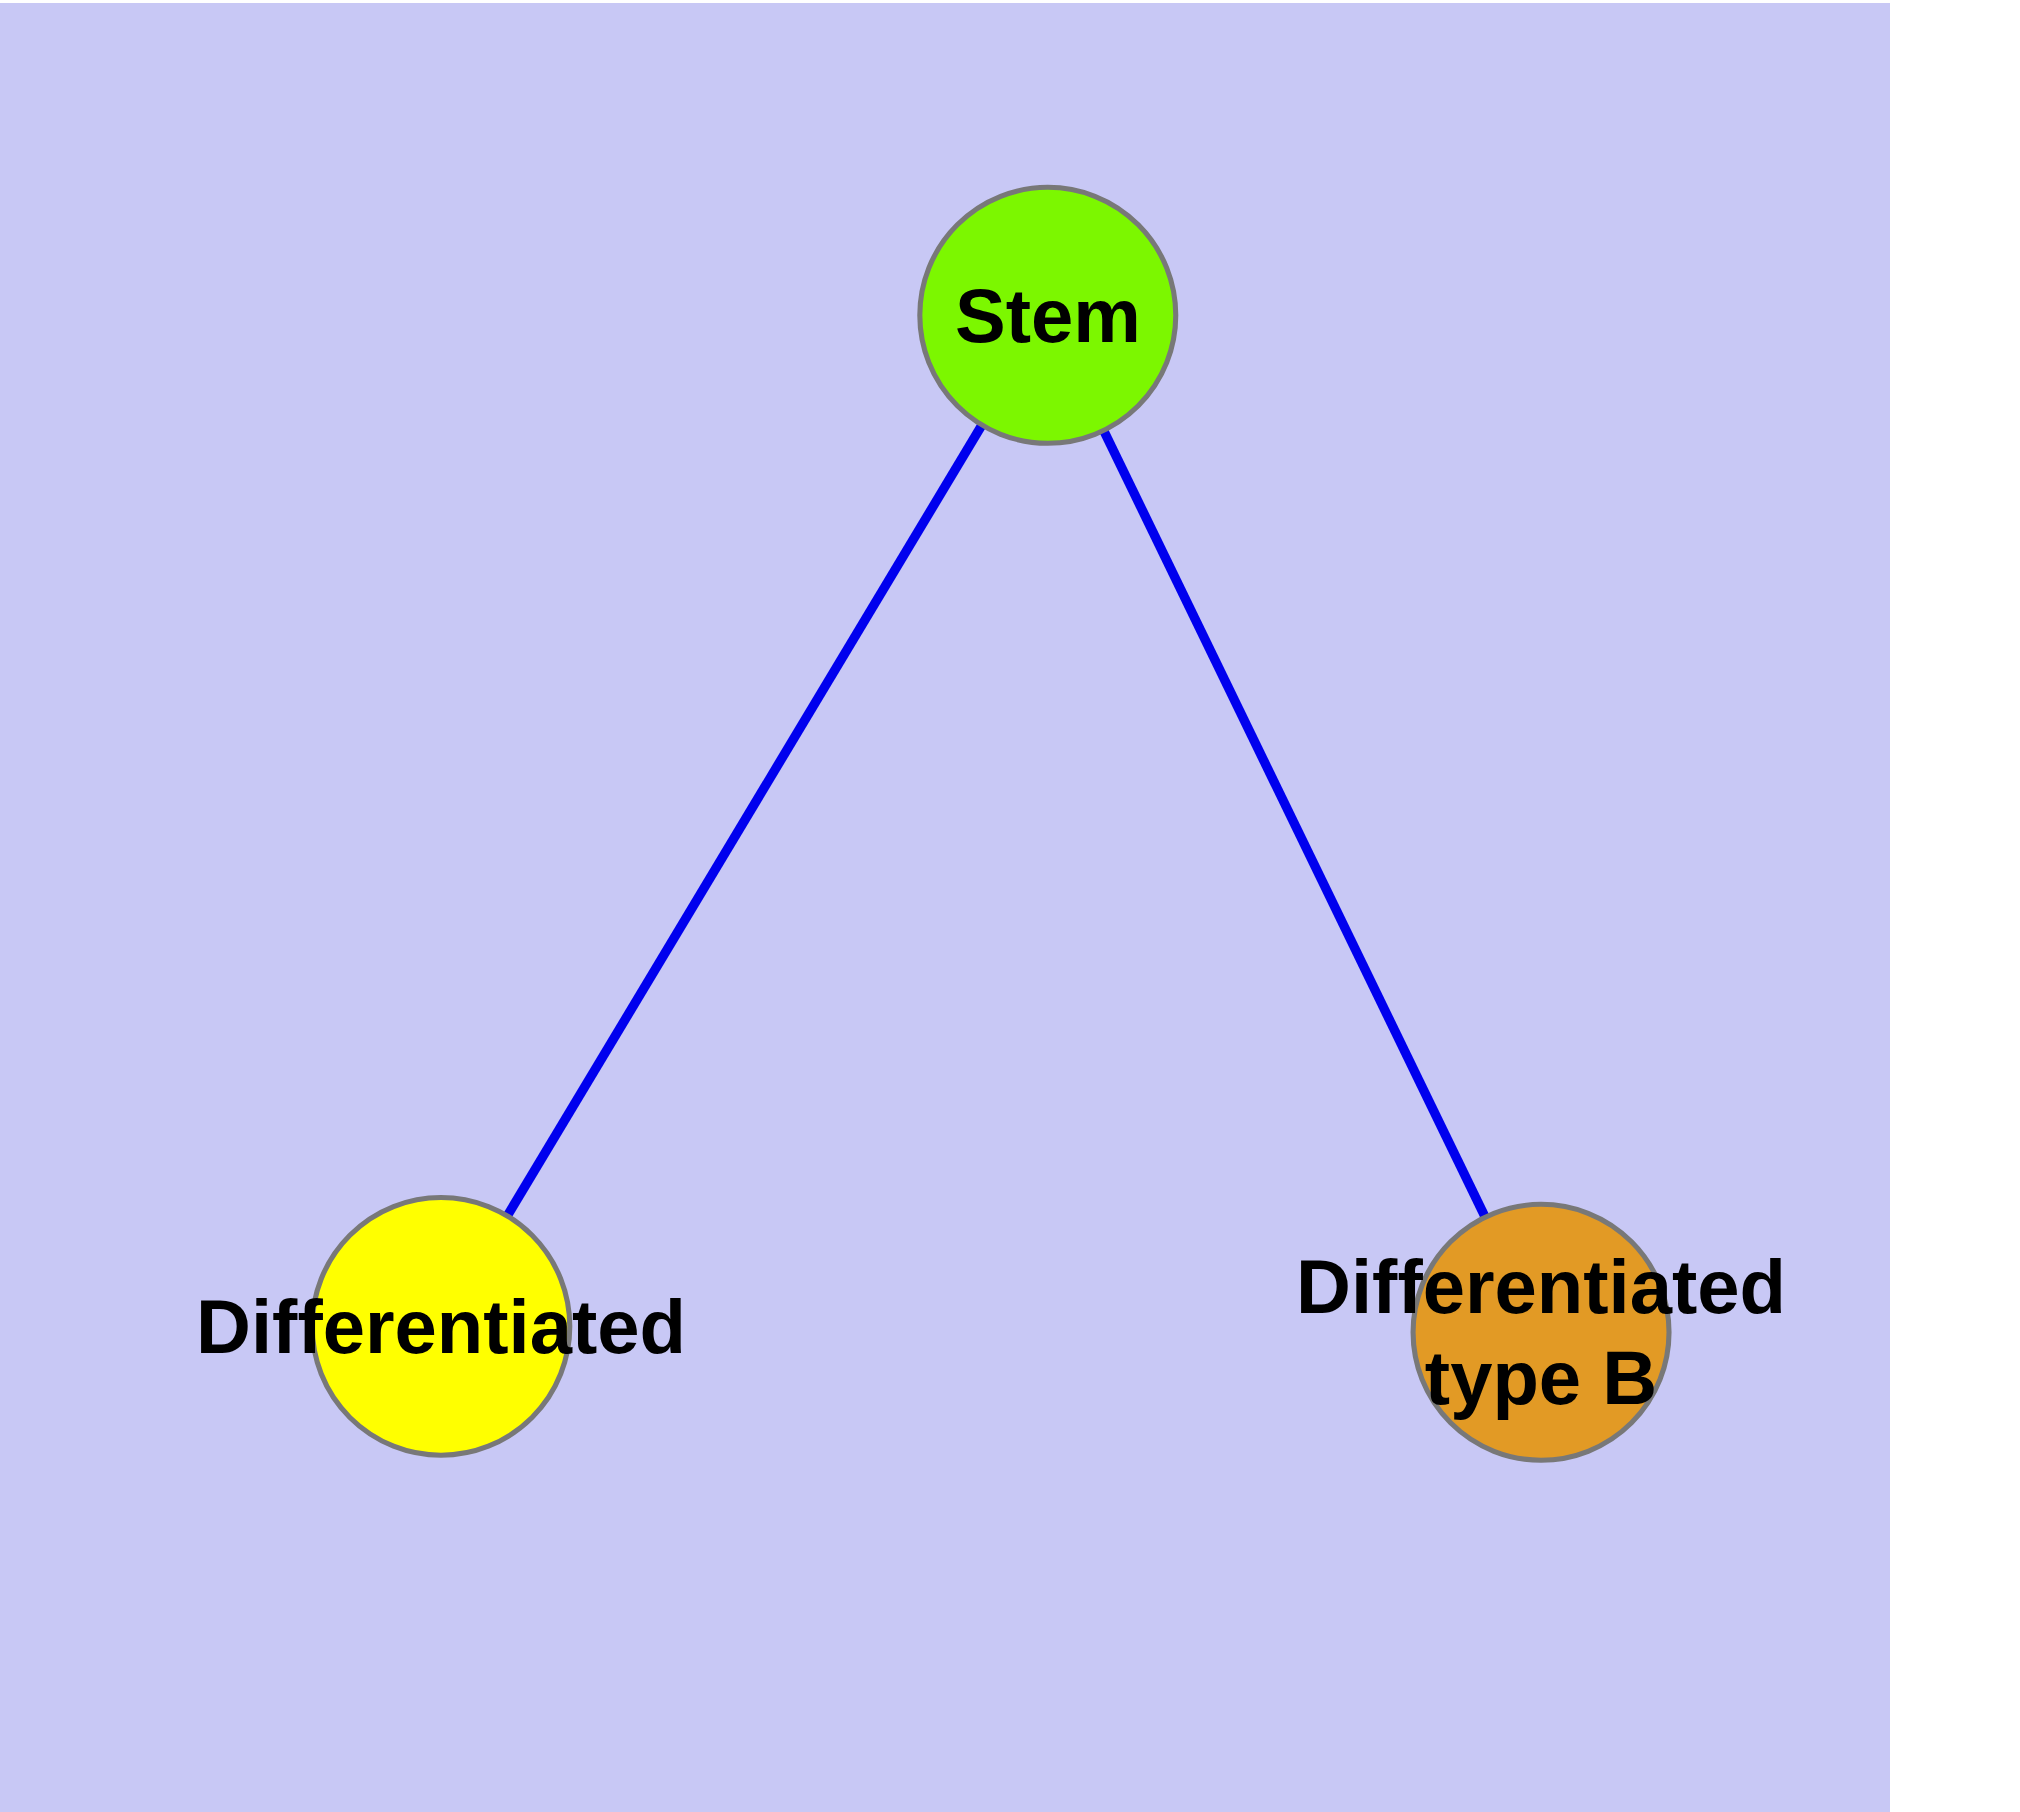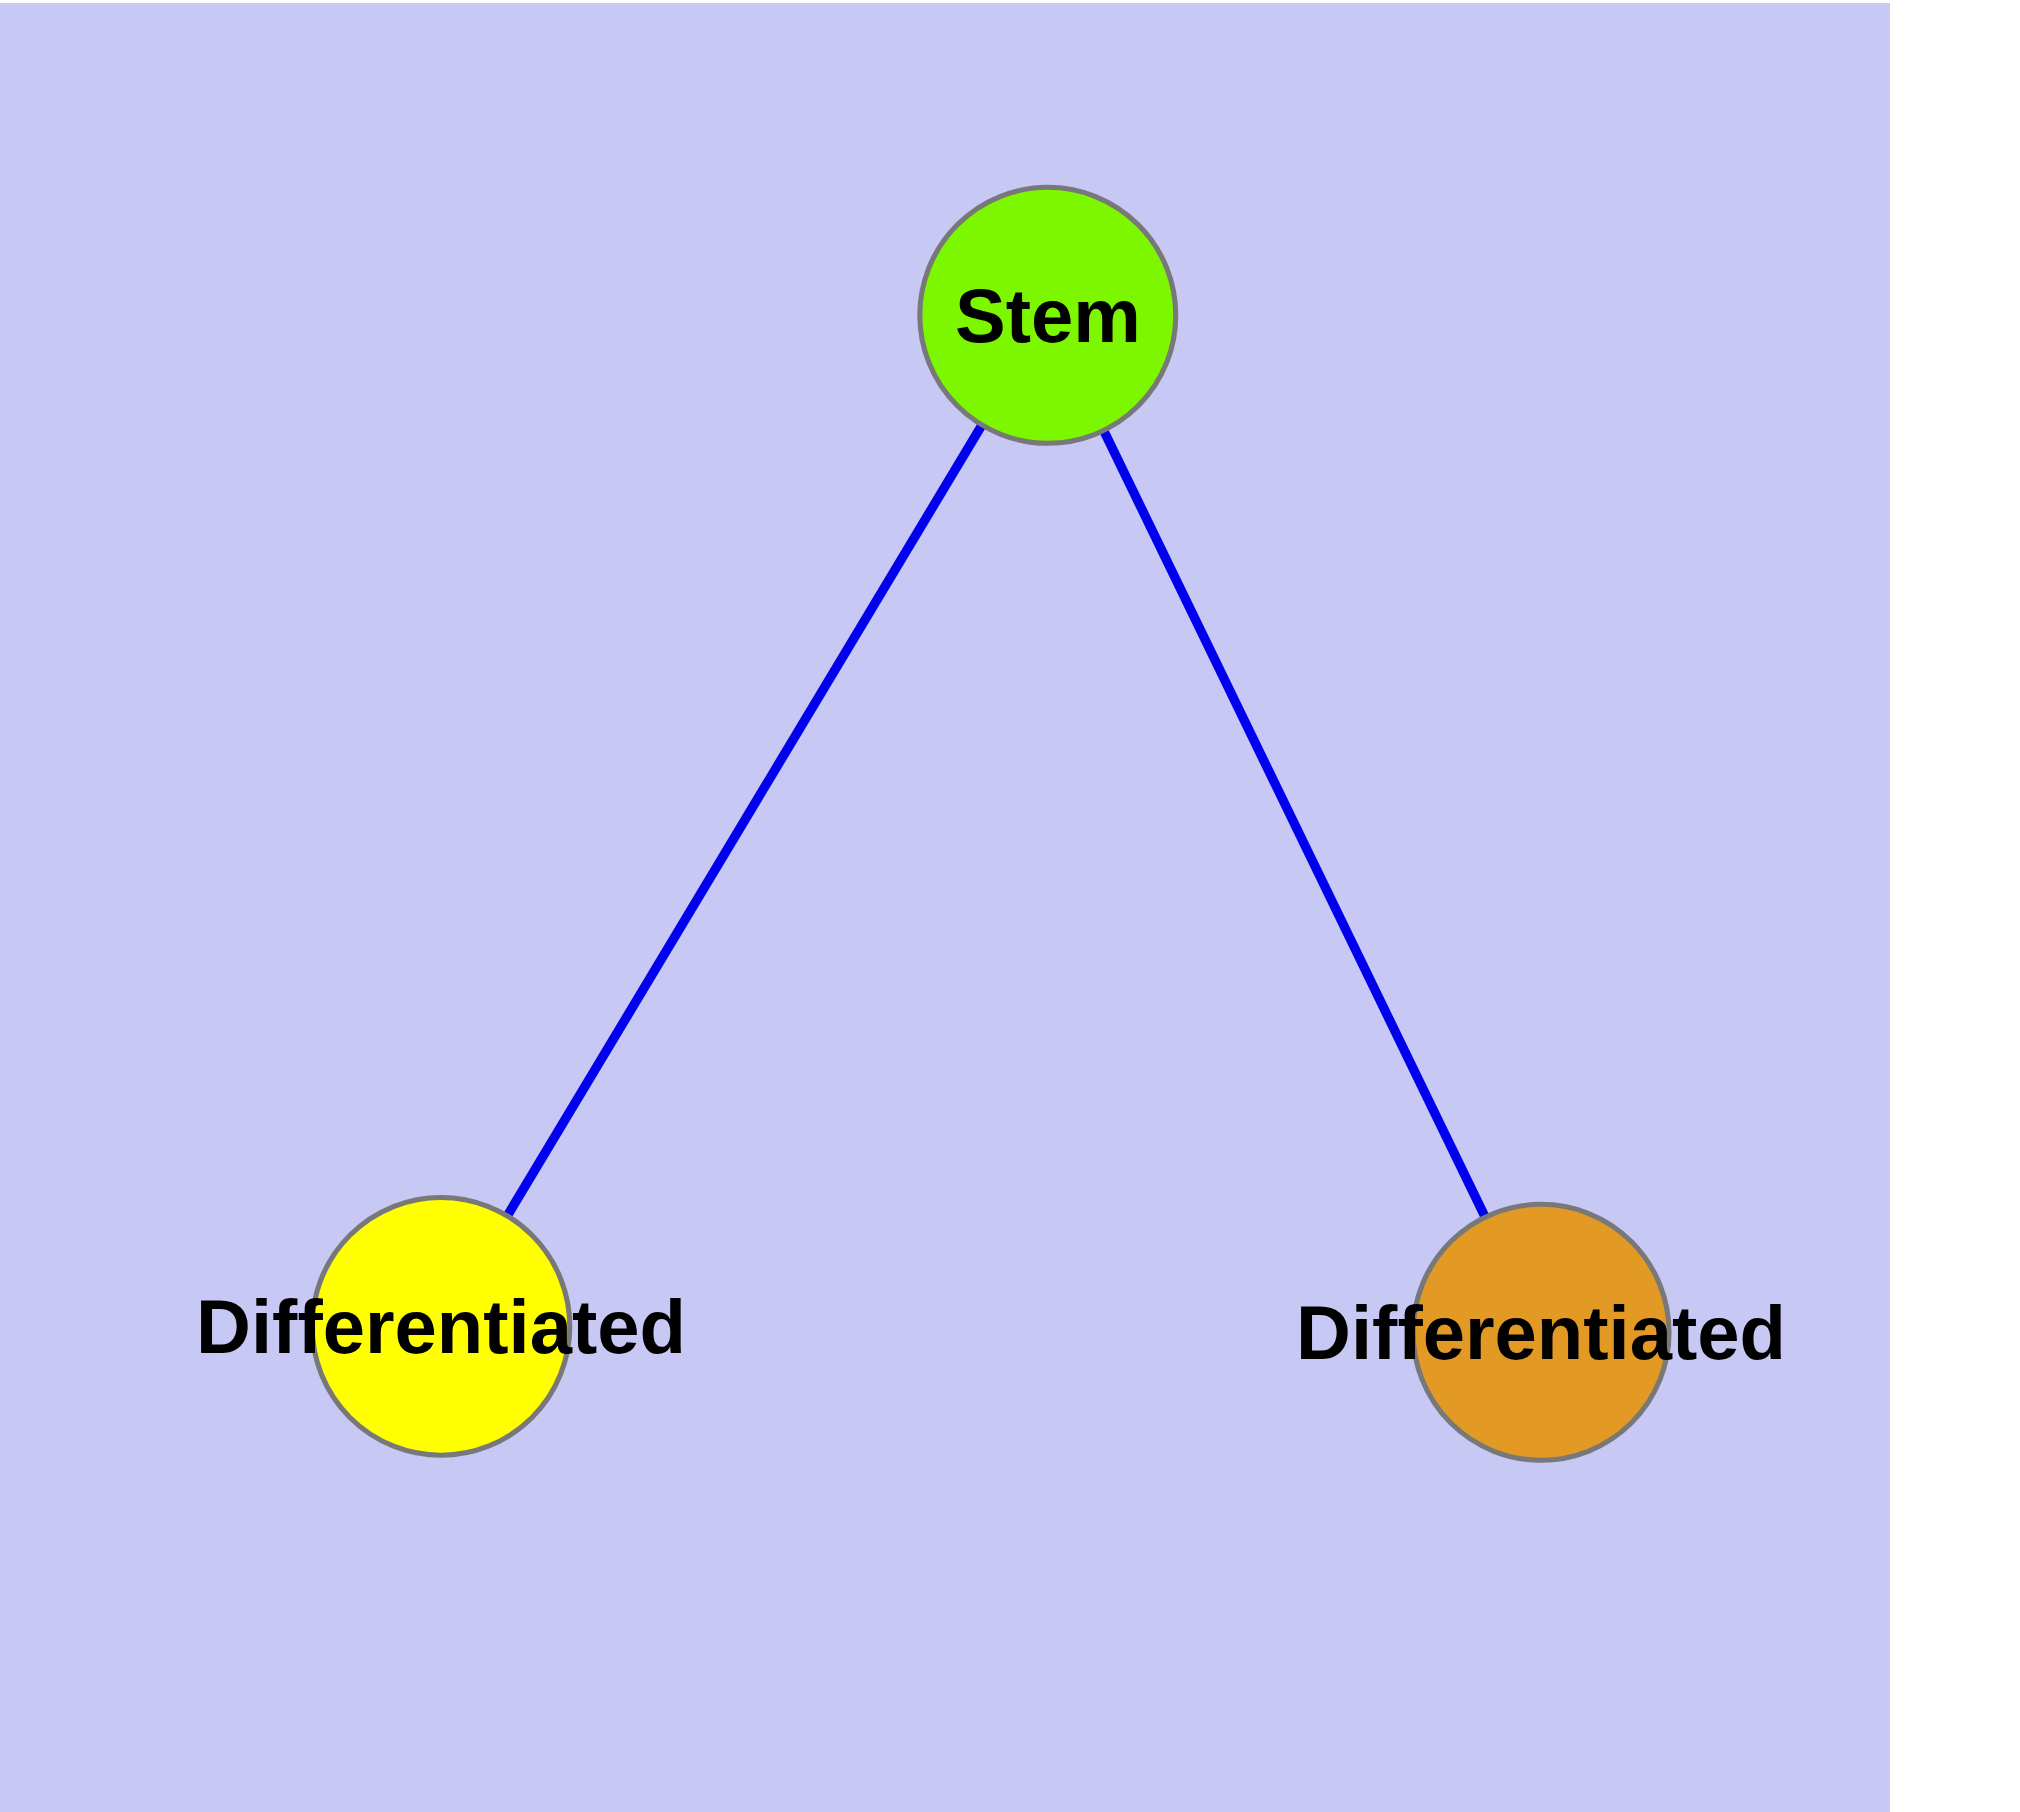--- a/index.html
+++ b/index.html
@@ -56,18 +56,19 @@
   <div class="node-label" style="left: 1048px; top: 315px; color: rgb(0, 0, 0);">
     <div>Stem</div>
   </div>
 
   <div class="node-label" style="left: 441px; top: 1326px; color: rgb(0, 0, 0);">
     <div>Differentiated</div>
   </div>
 
   <div class="node-label" style="left: 1541px; top: 1332px; color: rgb(0, 0, 0);">
     <div>Differentiated</div>
+    <div>type B</div>
   </div>
 
   <div class="top-strip" style="background: rgb(255, 255, 255);"></div>
 
 </div>
 
 
 </body></html>

